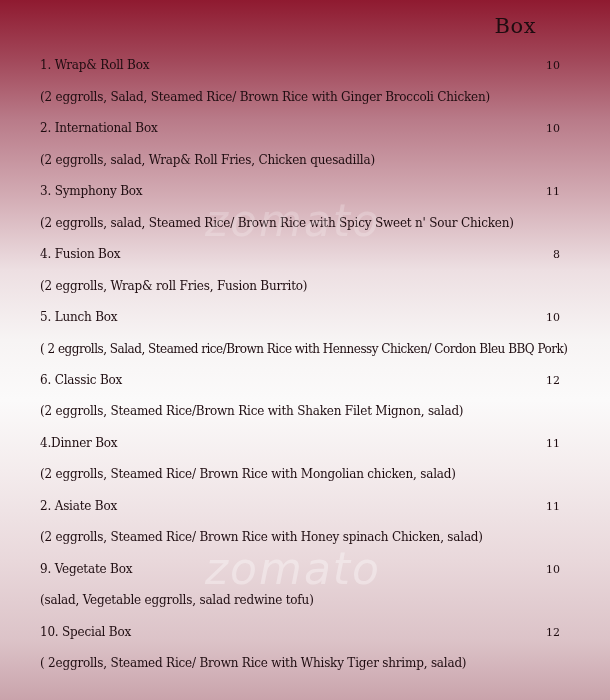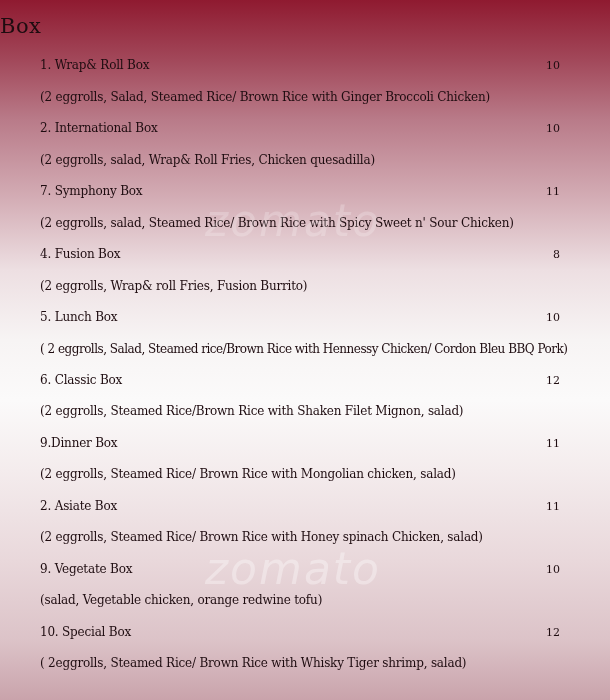--- a/index.html
+++ b/index.html
@@ -6,21 +6,21 @@
     body {
       width: 610px; height: 700px; overflow: hidden; position: relative;
       background: linear-gradient(to bottom,
         #8f1a30 0px, #a2485a 60px, #b97b89 120px, #d4aeb6 200px,
         #eddfe2 270px, #f7f4f4 340px, #fbfafa 400px, #f4eced 470px,
         #e9d8db 560px, #dcc3c8 640px, #c9a3ab 700px);
       font-family: "DejaVu Serif", serif;
       color: #1e0c10;
     }
     .title {
-      position: absolute; left: 0; top: 14px; width: 536px; text-align: left;
+      position: absolute; left: 0; top: 14px; width: 536px; text-align: right;
       font-size: 21px; letter-spacing: 0.5px;
     }
     .row { position: absolute; left: 40px; font-size: 12px; white-space: nowrap; letter-spacing: -0.2px; }
     .price { position: absolute; left: 530px; font-size: 11px; width: 30px; text-align: right; }
     .watermark {
       position: absolute; font-family: "DejaVu Sans", sans-serif; color: rgba(255,255,255,0.35);
       font-size: 44px; letter-spacing: 2px; pointer-events: none; font-style: italic;
     }
   </style>
 </head>
@@ -30,47 +30,47 @@
 
 <div>
   <div class="row" style="top:58px">1.  Wrap&amp; Roll Box</div>
   <div class="price" style="top:59px">10</div>
   <div class="row" style="top:90px">(2 eggrolls, Salad, Steamed Rice/ Brown Rice with Ginger Broccoli Chicken)</div>
 
   <div class="row" style="top:121px">2.  International Box</div>
   <div class="price" style="top:122px">10</div>
   <div class="row" style="top:153px">(2 eggrolls, salad, Wrap&amp; Roll Fries, Chicken quesadilla)</div>
 
-  <div class="row" style="top:184px">7. Symphony Box</div>
+  <div class="row" style="top:184px">3. Symphony Box</div>
   <div class="price" style="top:185px">11</div>
   <div class="row" style="top:216px">(2 eggrolls, salad, Steamed Rice/ Brown Rice with Spicy Sweet n' Sour Chicken)</div>
 
   <div class="row" style="top:247px">4. Fusion Box</div>
   <div class="price" style="top:248px">8</div>
   <div class="row" style="top:279px">(2 eggrolls, Wrap&amp; roll Fries, Fusion Burrito)</div>
 
   <div class="row" style="top:310px">5. Lunch  Box</div>
   <div class="price" style="top:311px">10</div>
   <div class="row" style="top:342px; letter-spacing:-0.5px">( 2 eggrolls, Salad, Steamed rice/Brown Rice with Hennessy Chicken/ Cordon Bleu BBQ Pork)</div>
 
   <div class="row" style="top:373px">6. Classic Box</div>
   <div class="price" style="top:374px">12</div>
   <div class="row" style="top:404px">(2 eggrolls, Steamed Rice/Brown Rice with Shaken Filet Mignon, salad)</div>
 
-  <div class="row" style="top:436px">9.Dinner Box</div>
+  <div class="row" style="top:436px">4.Dinner Box</div>
   <div class="price" style="top:437px">11</div>
   <div class="row" style="top:467px">(2 eggrolls, Steamed Rice/ Brown Rice with Mongolian chicken, salad)</div>
 
   <div class="row" style="top:499px">2. Asiate Box</div>
   <div class="price" style="top:500px">11</div>
   <div class="row" style="top:530px">(2 eggrolls, Steamed Rice/ Brown Rice with Honey spinach Chicken, salad)</div>
 
   <div class="row" style="top:562px">9. Vegetate Box</div>
   <div class="price" style="top:563px">10</div>
-  <div class="row" style="top:593px">(salad, Vegetable chicken, orange redwine tofu)</div>
+  <div class="row" style="top:593px">(salad, Vegetable eggrolls, salad redwine tofu)</div>
 
   <div class="row" style="top:625px">10. Special Box</div>
   <div class="price" style="top:626px">12</div>
   <div class="row" style="top:656px">( 2eggrolls, Steamed Rice/ Brown Rice with Whisky Tiger shrimp, salad)</div>
 </div>
 
 <div class="watermark" style="left:205px; top:195px; color:rgba(255,255,255,0.22)">zomato</div>
 <div class="watermark" style="left:205px; top:543px">zomato</div>
 
 </body></html>

